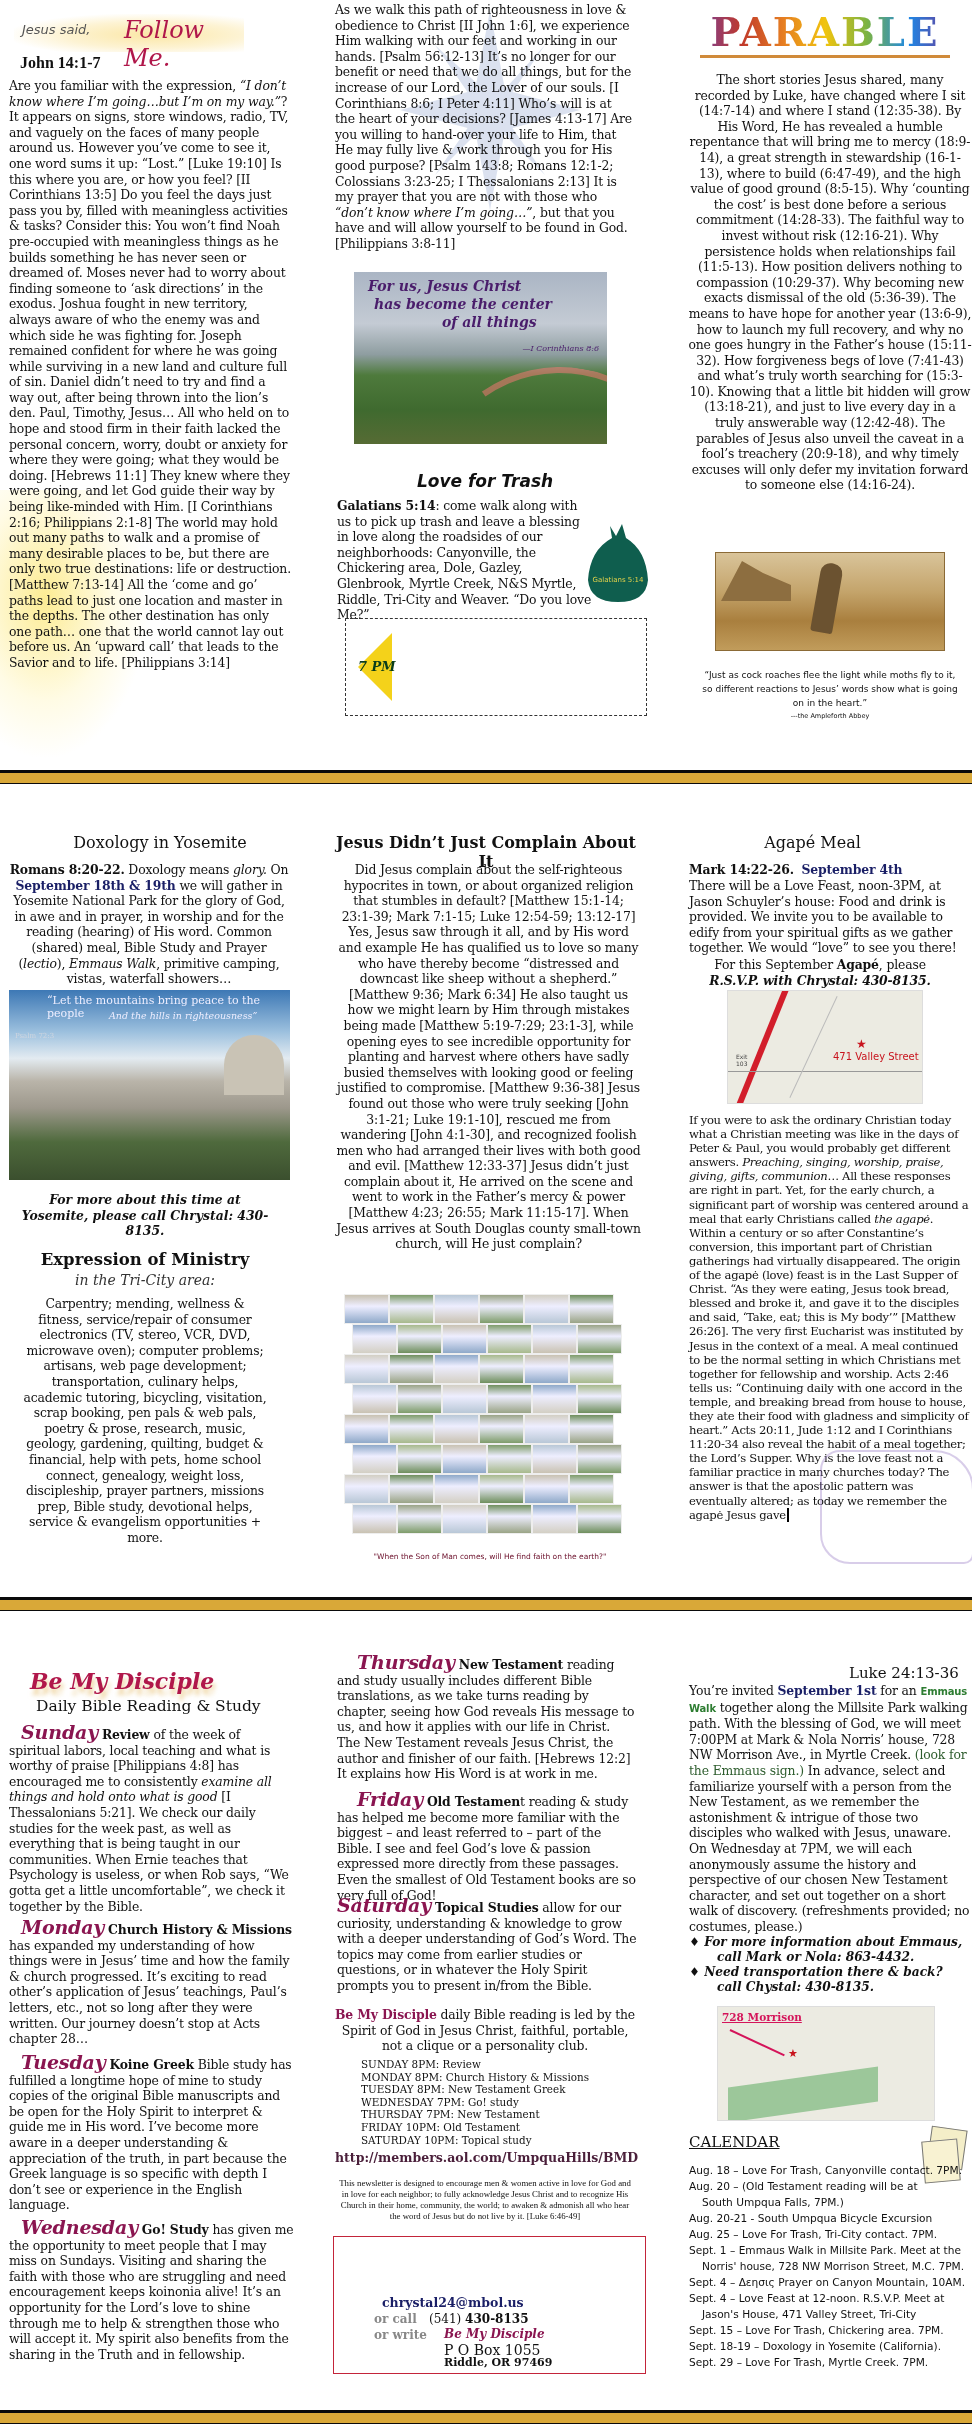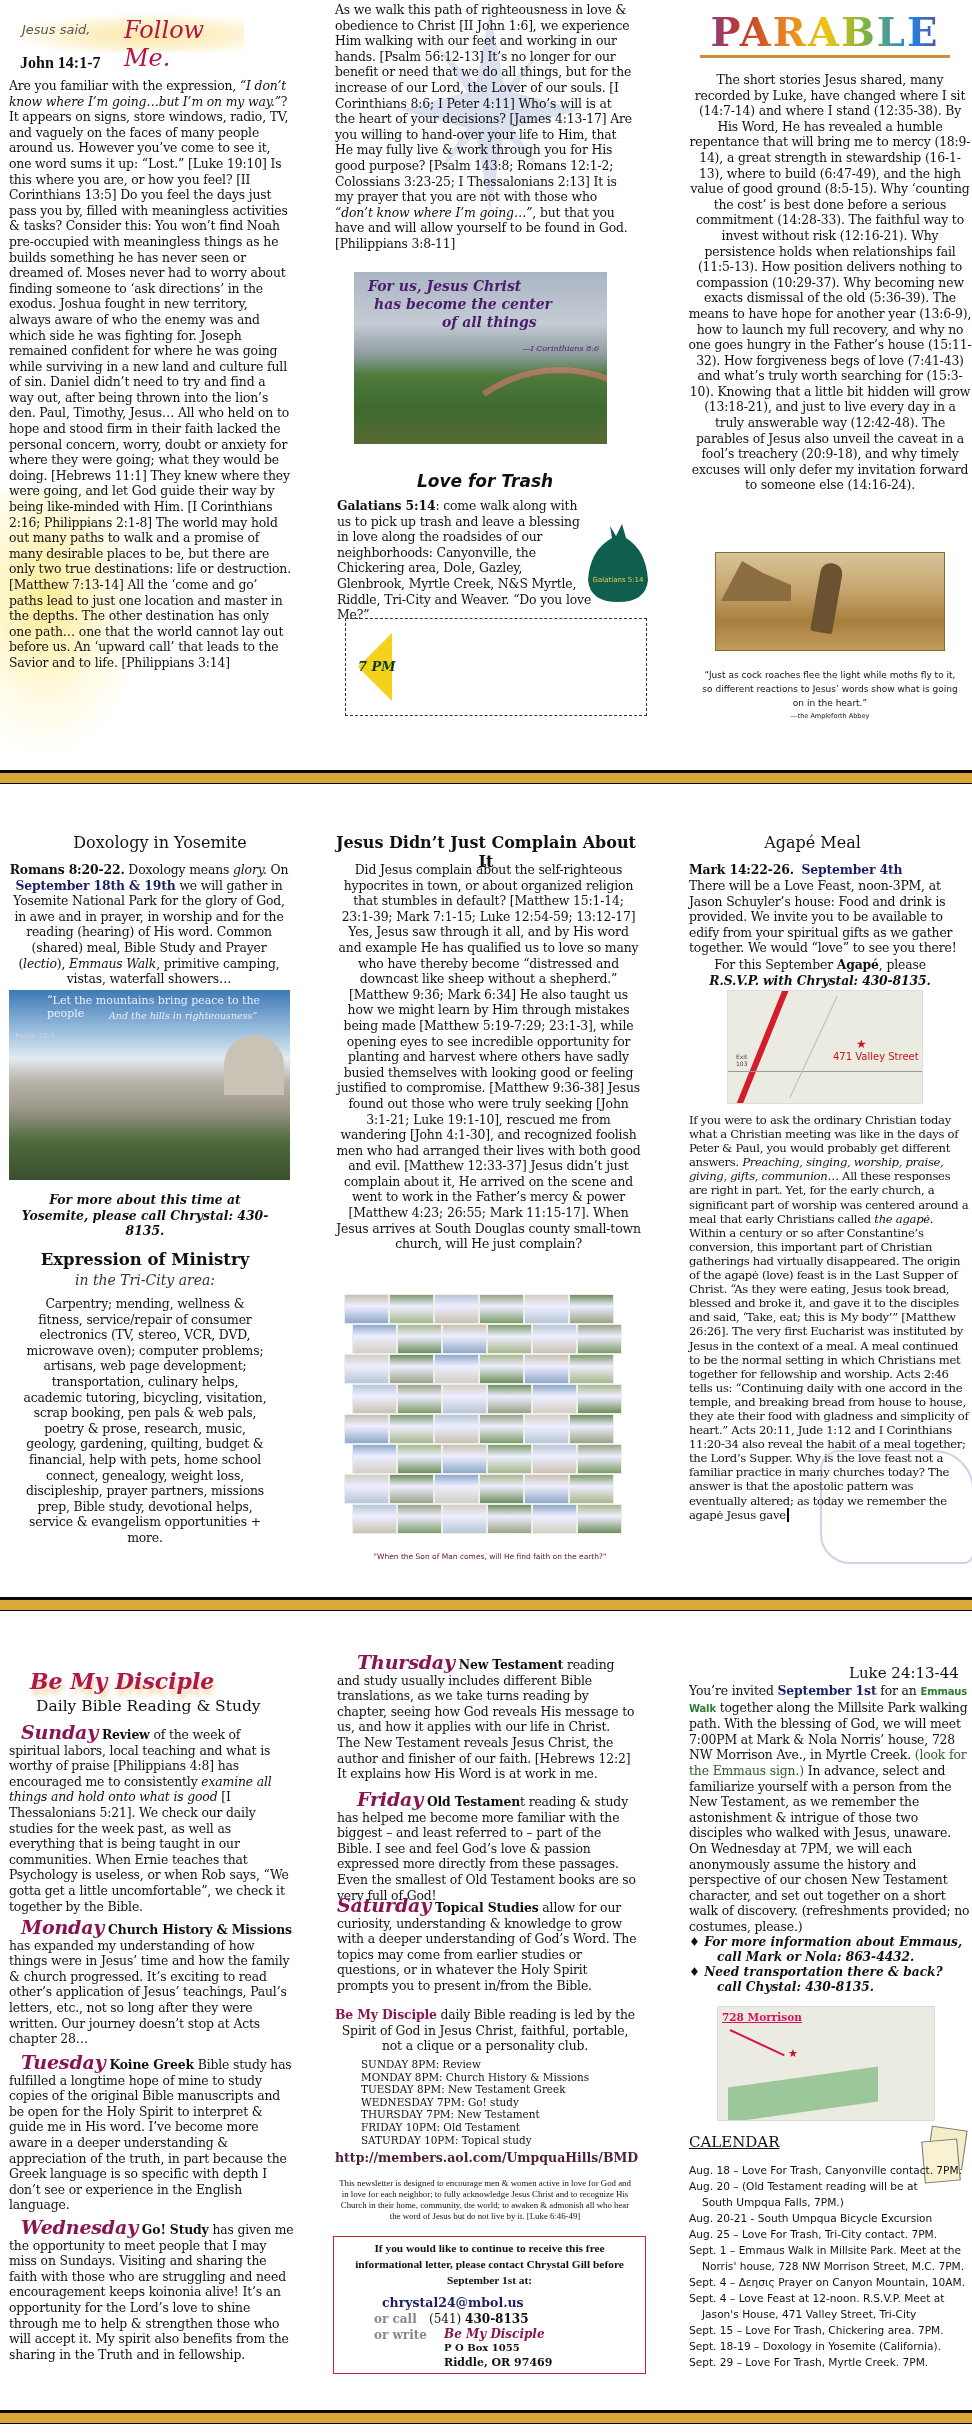--- a/index.html
+++ b/index.html
@@ -209,31 +209,30 @@
   <div>MONDAY 8PM: Church History &amp; Missions</div>
   <div>TUESDAY 8PM: New Testament Greek</div>
   <div>WEDNESDAY 7PM: Go! study</div>
   <div>THURSDAY 7PM: New Testament</div>
   <div>FRIDAY 10PM: Old Testament</div>
   <div>SATURDAY 10PM: Topical study</div>
 </div>
 <a class="abs center" style="left:335px;top:2150px;width:300px;font-weight:bold;font-size:12.5px;color:#4a1f3a;text-decoration:none;">http://members.aol.com/UmpquaHills/BMD</a>
 <p class="abs center" style="left:335px;top:2178px;width:300px;margin:0;font-size:8.8px;line-height:11px;font-family:'Liberation Serif',serif;">This newsletter is designed to encourage men &amp; women active in love for God and in love for each neighbor; to fully acknowledge Jesus Christ and to recognize His Church in their home, community, the world; to awaken &amp; admonish all who hear the word of Jesus but do not live by it. [Luke 6:46-49]</p>
 <div class="abs" style="left:333px;top:2236px;width:311px;height:136px;border:1px solid #c3243a;">
-  <p class="center" style="margin:0;padding:3px 8px 0;font-weight:bold;font-size:11.4px;line-height:16px;font-family:'Liberation Serif',serif;">If you would like to continue to receive this free informational letter, please contact Chrystal Gill before September 1st at:</p>
   <a style="position:absolute;left:48px;top:58px;font-weight:bold;font-size:12.5px;color:#1a1f66;text-decoration:none;">chrystal24@mbol.us</a>
   <span style="position:absolute;left:40px;top:75px;font-weight:bold;color:#888;font-size:12px;">or call</span>
   <span style="position:absolute;left:95px;top:75px;font-size:12px;"><span>(541) </span><b>430-8135</b></span>
   <span style="position:absolute;left:40px;top:91px;font-weight:bold;color:#888;font-size:12px;">or write</span>
   <span style="position:absolute;left:110px;top:90px;font-style:italic;font-weight:bold;color:#8a1550;font-size:12px;">Be My Disciple</span>
-  <span style="position:absolute;left:110px;top:105px;font-weight:bold;font-size:10px;text-align:right;">P O Box 1055</span>
+  <span style="position:absolute;left:110px;top:105px;font-weight:normal;font-size:14px;text-align:right;">P O Box 1055</span>
   <span style="position:absolute;left:110px;top:119px;font-weight:bold;font-size:11px;">Riddle, OR   97469</span>
 </div>
 
-<div class="abs" style="left:849px;top:1664px;font-size:15px;">Luke 24:13-44</div>
+<div class="abs" style="left:849px;top:1664px;font-size:15px;">Luke 24:13-36</div>
 <p class="abs body-text" style="left:689px;top:1683px;width:282px;margin:0;">
   <span>You’re invited </span><span class="navy">September 1st</span><span>  for an </span><b style="color:#2e7d32;font-family:'DejaVu Sans',sans-serif;font-size:10px;">Emmaus Walk</b><span> together along the Millsite Park walking path. With the blessing of God, we will meet 7:00PM at Mark &amp; Nola Norris’ house, 728 NW Morrison Ave., in Myrtle Creek. </span><span style="color:#2e5d2e;">(look for the Emmaus sign.)</span><span> In advance, select and familiarize yourself with a person from the New Testament, as we remember the astonishment &amp; intrigue of those two disciples who walked with Jesus, unaware. On Wednesday at 7PM, we will each anonymously assume the history and perspective of our chosen New Testament character, and set out together on a short walk of discovery. (refreshments provided; no costumes, please.)</span>
 </p>
 <div class="abs" style="left:689px;top:1935px;width:282px;font-style:italic;font-weight:bold;font-size:12.2px;line-height:15px;">
   <div><span>♦ </span><span>For more information about Emmaus,</span></div>
   <div style="padding-left:28px;">call Mark or Nola:  863-4432.</div>
   <div><span>♦ </span><span>Need transportation there &amp; back?</span></div>
   <div style="padding-left:28px;">call Chystal:  430-8135.</div>
 </div>
 <div class="photo" style="left:717px;top:2006px;width:216px;height:113px;background:#ecebe2;border:1px solid #ddd;">

